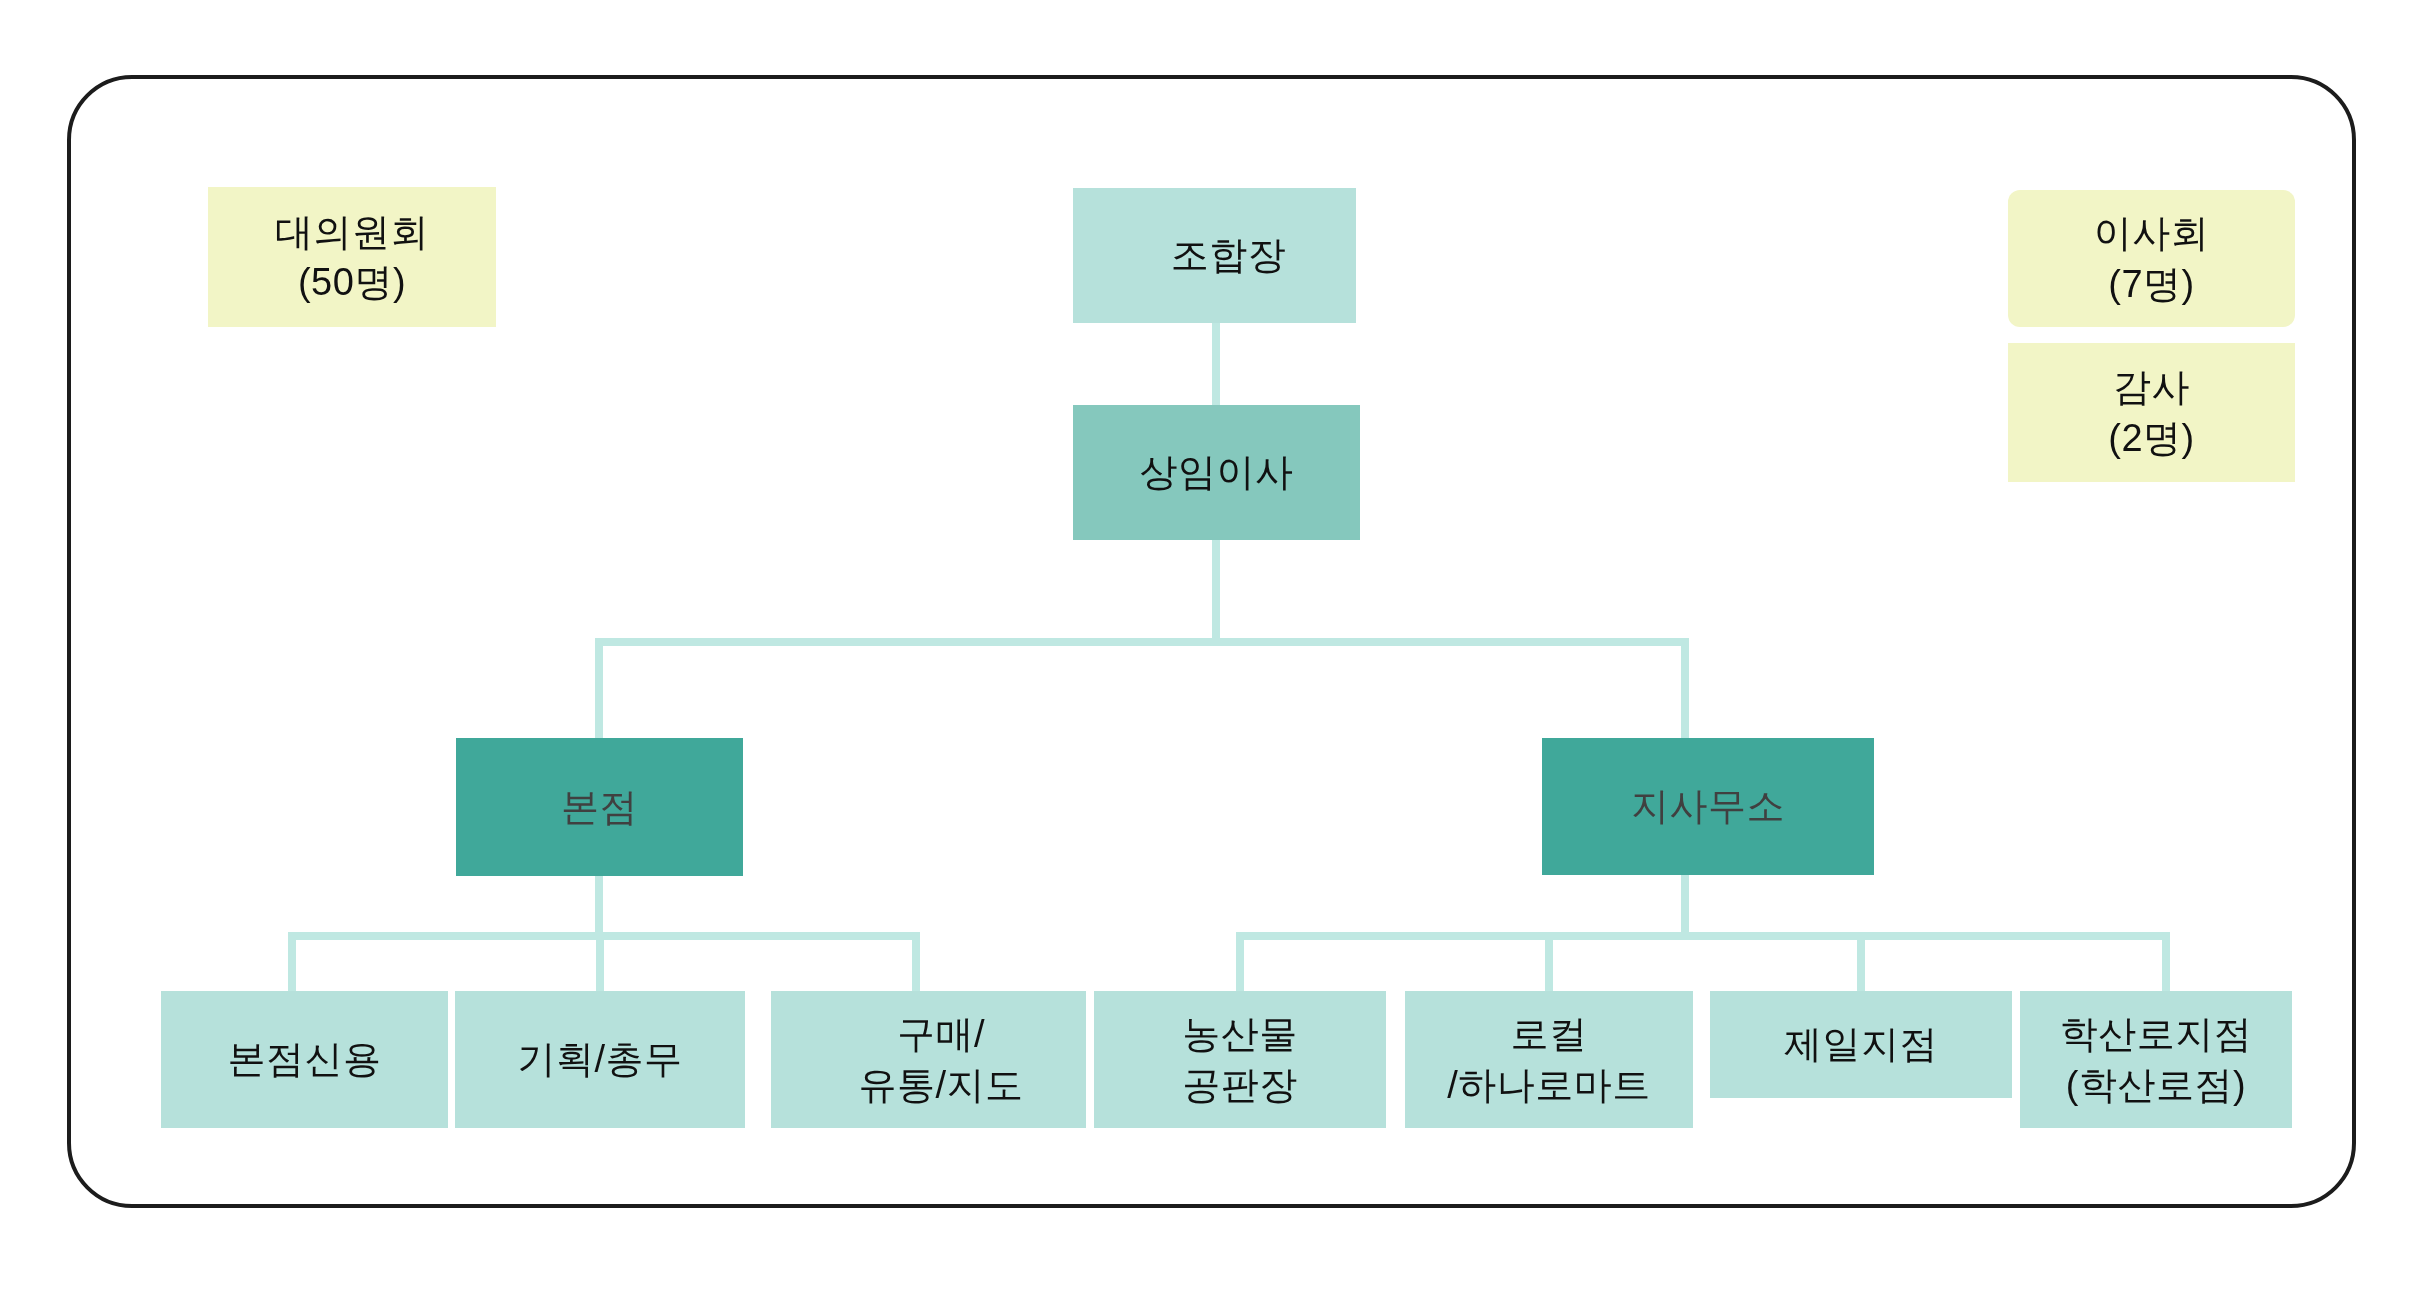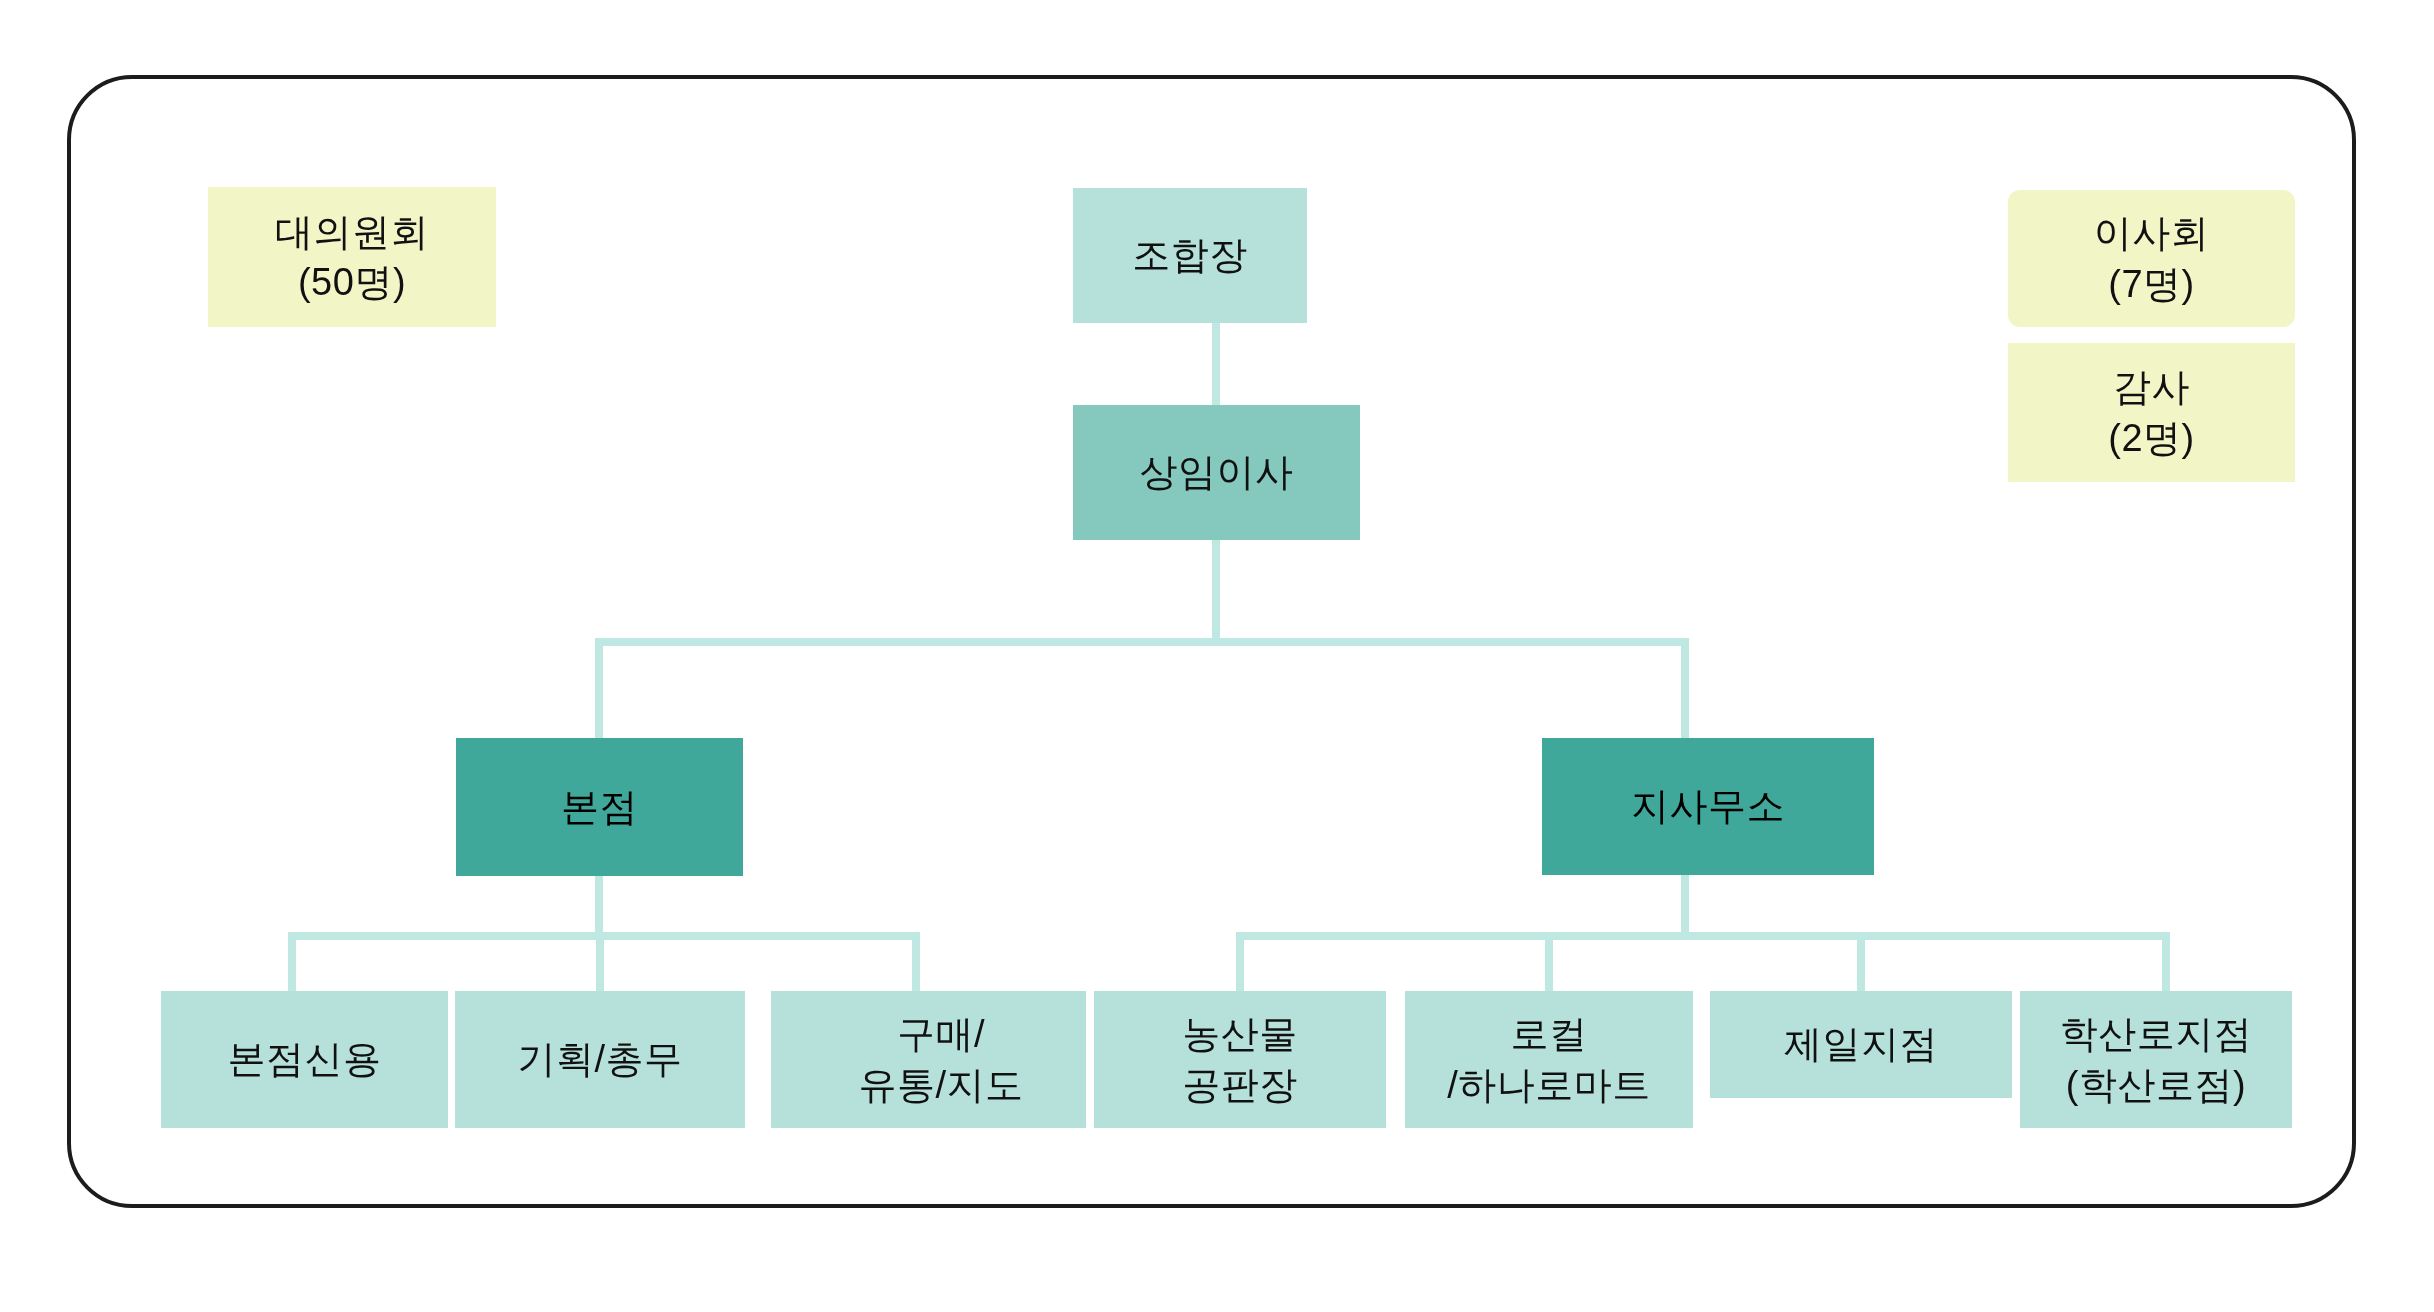--- a/index.html
+++ b/index.html
@@ -27,27 +27,27 @@
     align-items: center;
     justify-content: center;
     text-align: center;
     font-size: 38px;
     line-height: 1.32;
     color: #111111;
     letter-spacing: 0.5px;
   }
   .node.light  { background: #b6e1db; }
   .node.medium { background: #85c8bd; }
-  .node.dark   { background: #40a89a; color: #000000; }
+  .node.dark   { background: #40a89a; color: #404040; }
   .node.yellow { background: #f2f5c6; }
   .hline, .vline { position: absolute; background: #bfe8e2; }
 
   
   #n-delegates   { left: 169px;  top: 187px; width: 288px; height: 140px; margin-left: 39px; }
-  #n-president   { left: 1073px; top: 188px; width: 234px; height: 135px; }
+  #n-president   { left: 1073px; top: 188px; width: 255px; height: 135px; padding-left: 28px; }
   #n-board       { left: 2008px; top: 190px; width: 287px; height: 137px; border-radius: 12px; }
   #n-auditors    { left: 2008px; top: 343px; width: 287px; height: 139px; }
   #n-executive   { left: 1073px; top: 405px; width: 287px; height: 135px; }
   #n-headoffice  { left: 456px;  top: 738px; width: 287px; height: 138px; }
   #n-branch      { left: 1542px; top: 738px; width: 332px; height: 137px; }
   #n-credit      { left: 149px;  top: 991px; width: 287px; height: 137px; margin-left: 12px; }
   #n-planning    { left: 455px;  top: 991px; width: 290px; height: 137px; }
   #n-purchase    { left: 771px;  top: 991px; width: 290px; height: 137px; padding-left: 25px; }
   #n-agri        { left: 1094px; top: 991px; width: 292px; height: 137px; }
   #n-local       { left: 1405px; top: 991px; width: 288px; height: 137px; }

